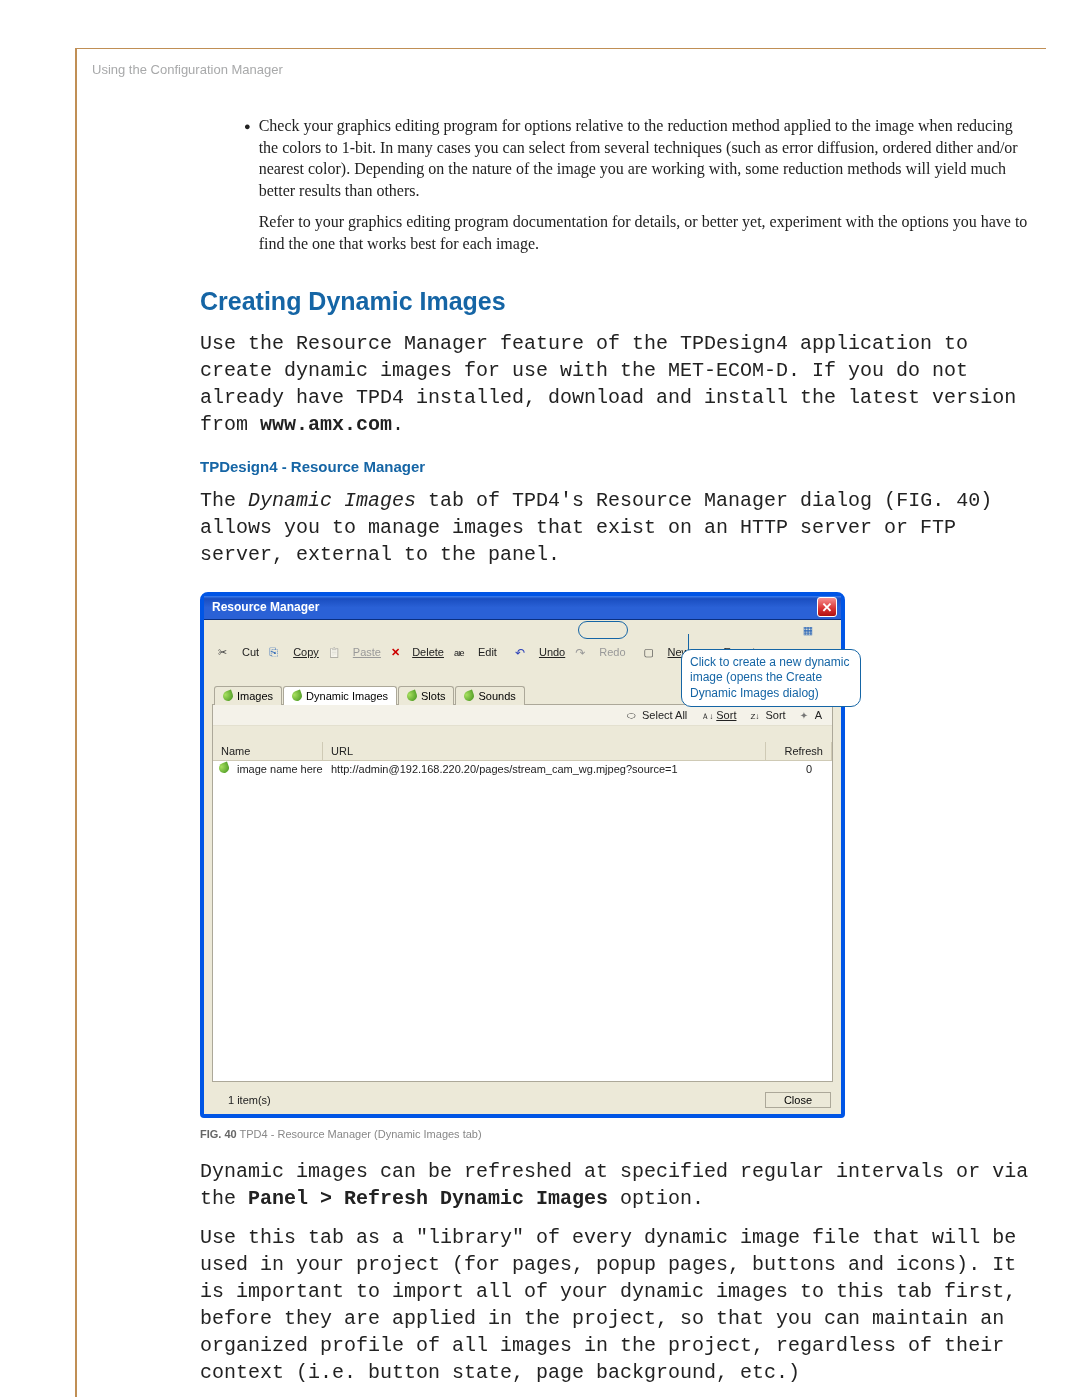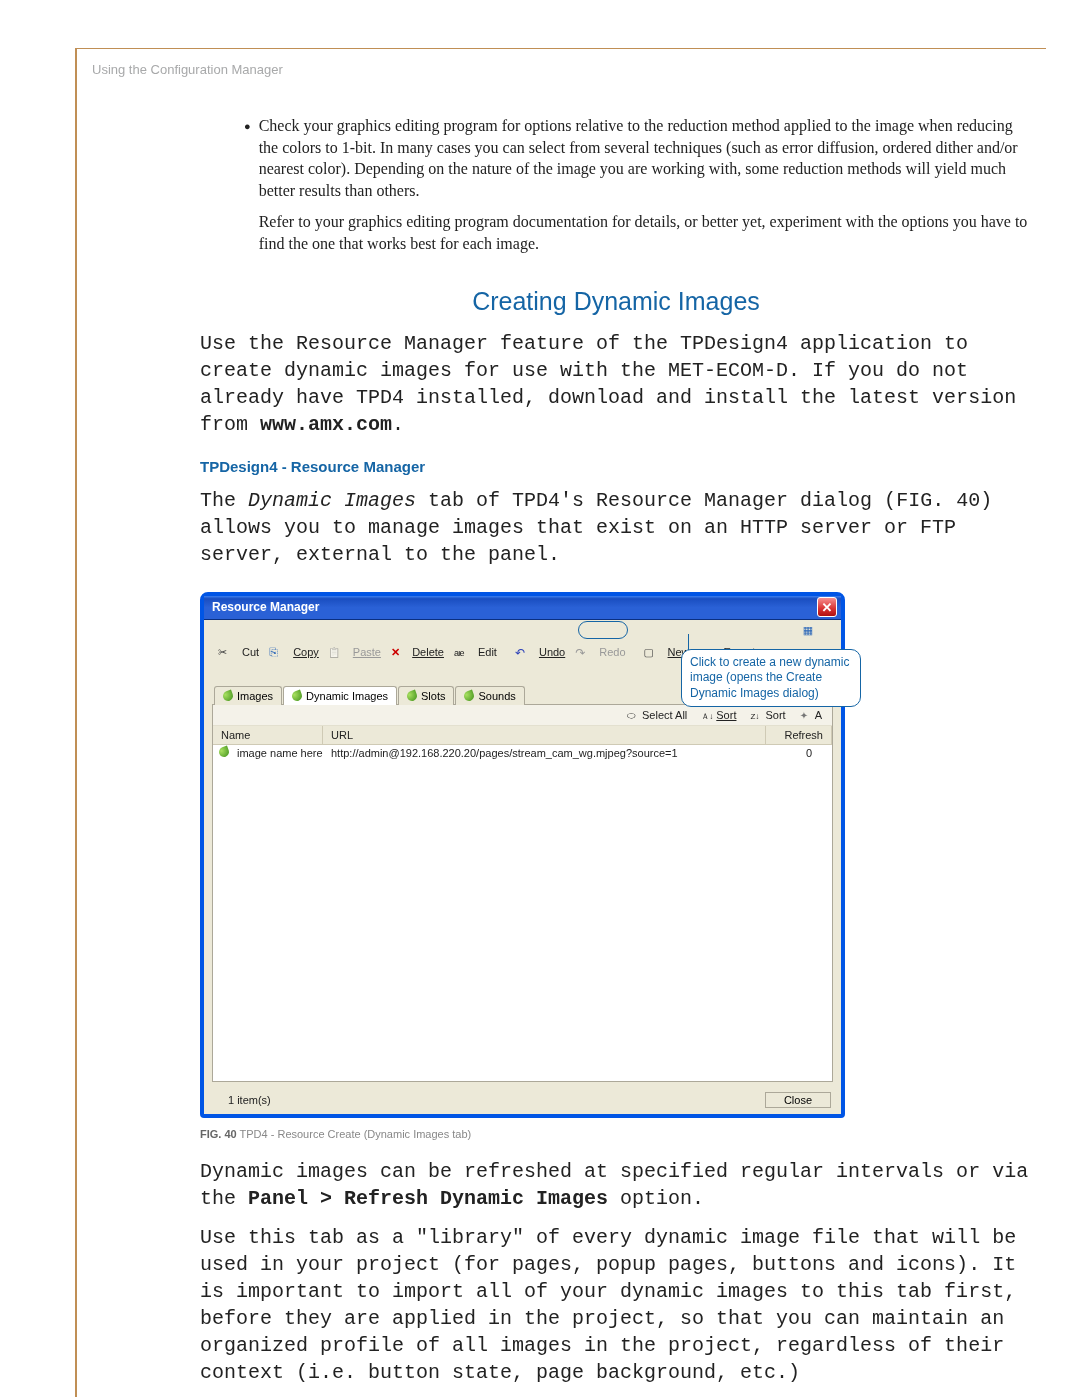--- a/index.html
+++ b/index.html
@@ -41,25 +41,24 @@
     margin-right: 48px;
     padding-top: 115px;
   }
   .bullet-block { margin-left: 44px; margin-bottom: 10px; }
   .bullet-row { display: flex; align-items: flex-start; gap: 8px; margin-bottom: 10px; }
   .bullet-dot { font-size: 11px; line-height: 22px; }
   .ptext { font-family: 'Times New Roman', serif; font-size: 16px; line-height: 1.35; }
   .section-title {
     color: #1565a5;
     font-family: 'Trebuchet MS', 'Myriad Pro', Arial, sans-serif;
-    font-weight: 400;
+    font-weight: 700;
     font-size: 25px;
     margin-top: 32px;
     margin-bottom: 14px;
-    text-align: center;
   }
   .subsection {
     color: #1565a5;
     font-family: 'Trebuchet MS', Arial, sans-serif;
     font-weight: bold;
     font-size: 15px;
     margin-top: 20px;
     margin-bottom: 12px;
   }
   .para { margin-bottom: 12px; margin-top: 10px; font-family: Liberation Mono, monospace; font-size: 20px; line-height: 1.35; }
@@ -158,20 +157,21 @@
   .pt-item { display: inline-flex; align-items: center; gap: 3px; }
   .headers {
     display: flex;
     background: #ece9d8;
     border-bottom: 1px solid #cfcab5;
     font-size: 11px;
   }
   .hcell {
     padding: 3px 8px;
     border-right: 1px solid #cfcab5;
+    margin-top: 16px;
   }
   .hcell.name { width: 110px; }
   .hcell.url { flex: 1; }
   .hcell.refresh { width: 66px; text-align: right; }
   .datarow {
     display: flex;
     font-size: 11px;
     padding: 2px 0;
   }
   .dcell.name { width: 110px; padding-left: 6px; display: flex; align-items: flex-start; gap: 8px; }
@@ -432,21 +432,21 @@
       <div class="spacer"></div>
     </div>
 
     <div class="statusbar">
       <span>1 item(s)</span>
       <button class="close-button">Close</button>
     </div>
   </div>
 
   <div class="figcap">
-    <b>FIG. 40</b><span>  TPD4 - Resource Create (Dynamic Images tab)</span>
+    <b>FIG. 40</b><span>  TPD4 - Resource Manager (Dynamic Images tab)</span>
   </div>
 
   <p class="para" style="margin-top:18px;">
     <span>Dynamic images can be refreshed at specified regular intervals or via the </span><b>Panel &gt; Refresh Dynamic Images</b><span> option.</span>
   </p>
 
   <p class="para">Use this tab as a "library" of every dynamic image file that will be used in your project (for pages, popup pages, buttons and icons). It is important to import all of your dynamic images to this tab first, before they are applied in the project, so that you can maintain an organized profile of all images in the project, regardless of their context (i.e. button state, page background, etc.)</p>
 
 </div>
 

